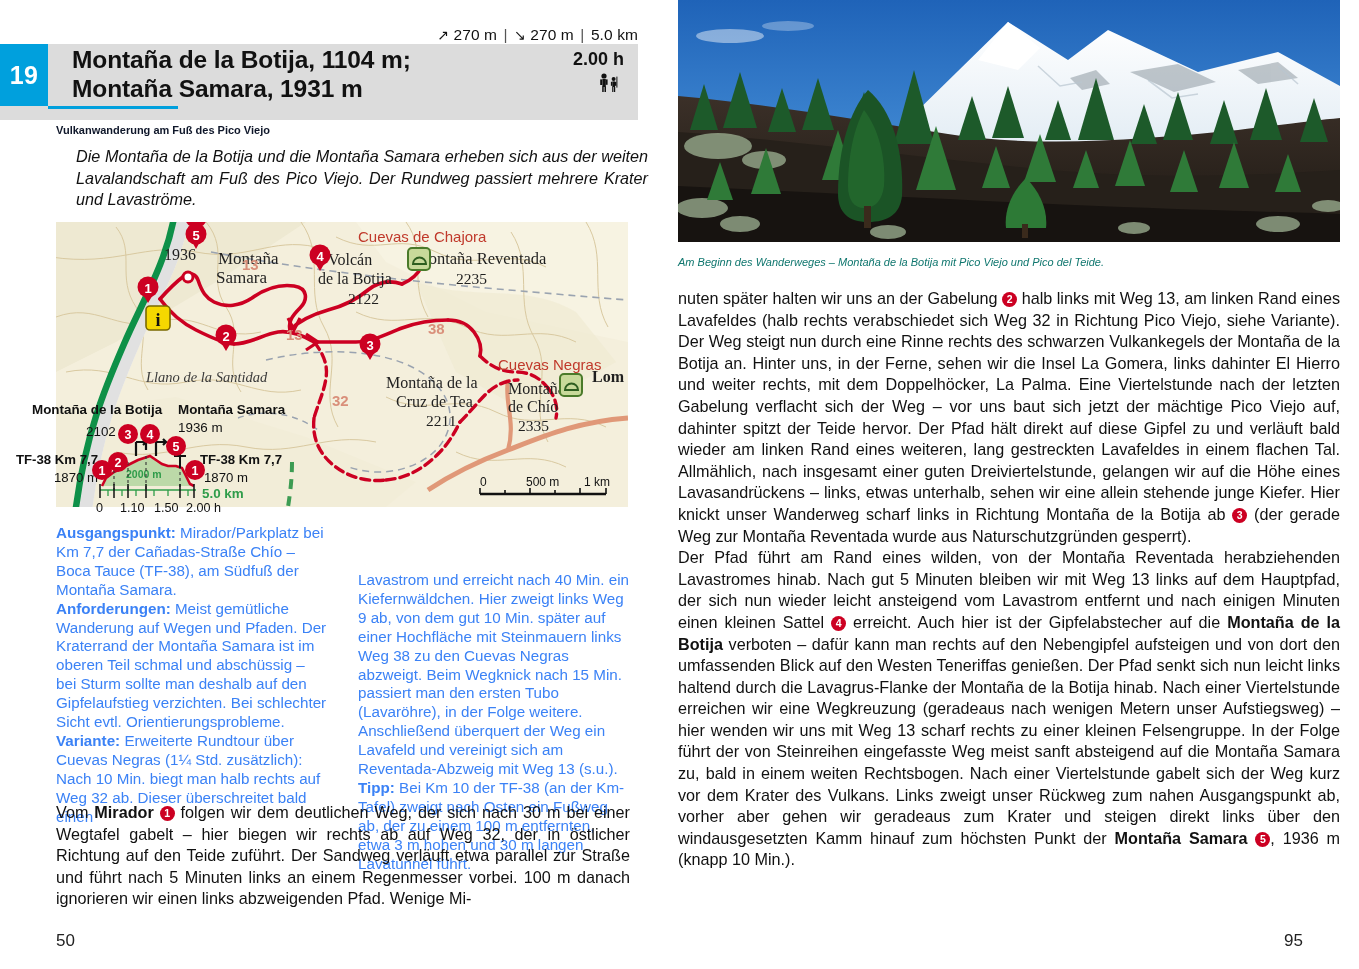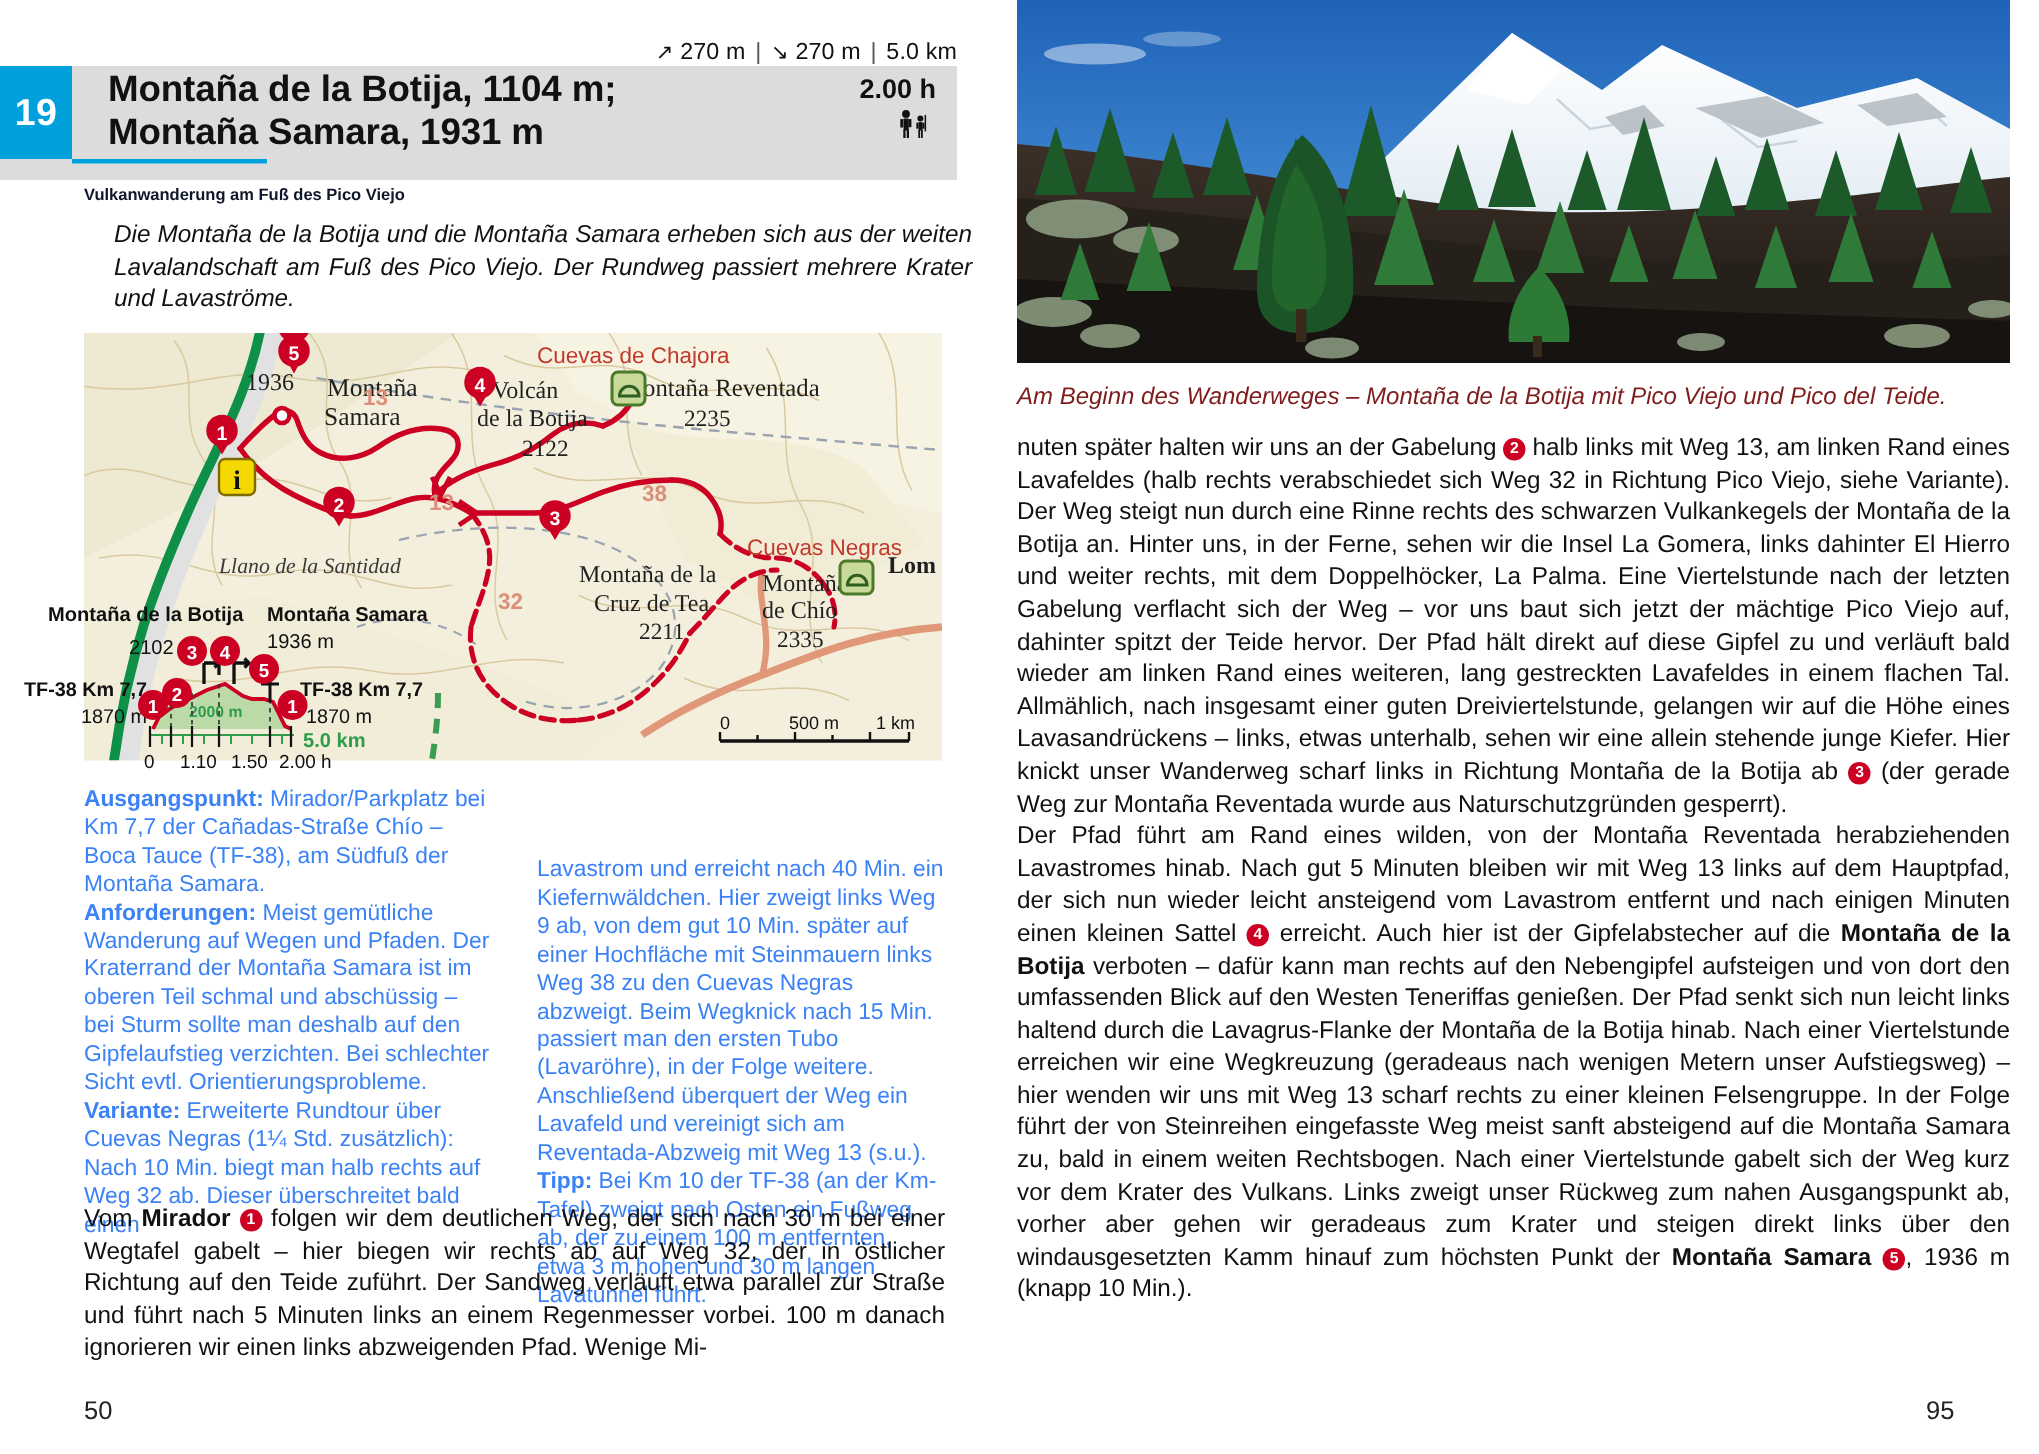--- a/index.html
+++ b/index.html
@@ -123,21 +123,21 @@
     position: absolute; left: 660px; top: 0;
     width: 699px; height: 969px;
   }
   .photo {
     position: absolute; left: 18px; top: 0;
     width: 662px; height: 242px;
     overflow: hidden;
   }
   .caption {
     position: absolute; left: 18px; top: 256px; width: 662px;
-    font-size: 16px; font-style: italic; color: #7f1d1d;
+    font-size: 11px; font-style: italic; color: #0f766e;
   }
   .rtext {
     position: absolute; left: 18px; top: 288px; width: 662px;
     font-size: 16.2px; line-height: 21.6px; color: #111;
     text-align: justify;
   }
   .rtext b { font-weight: bold; }
 
   
   .wp {

